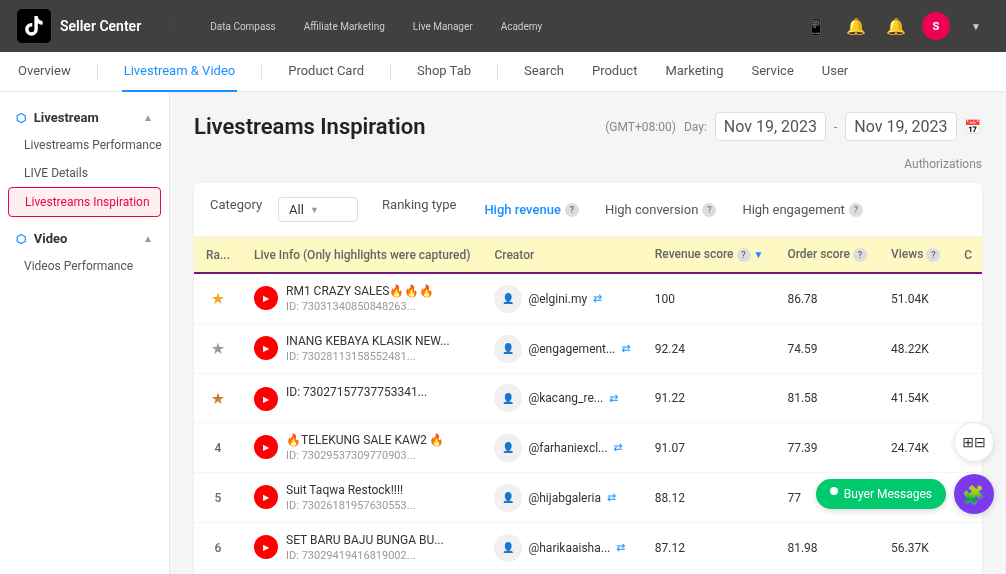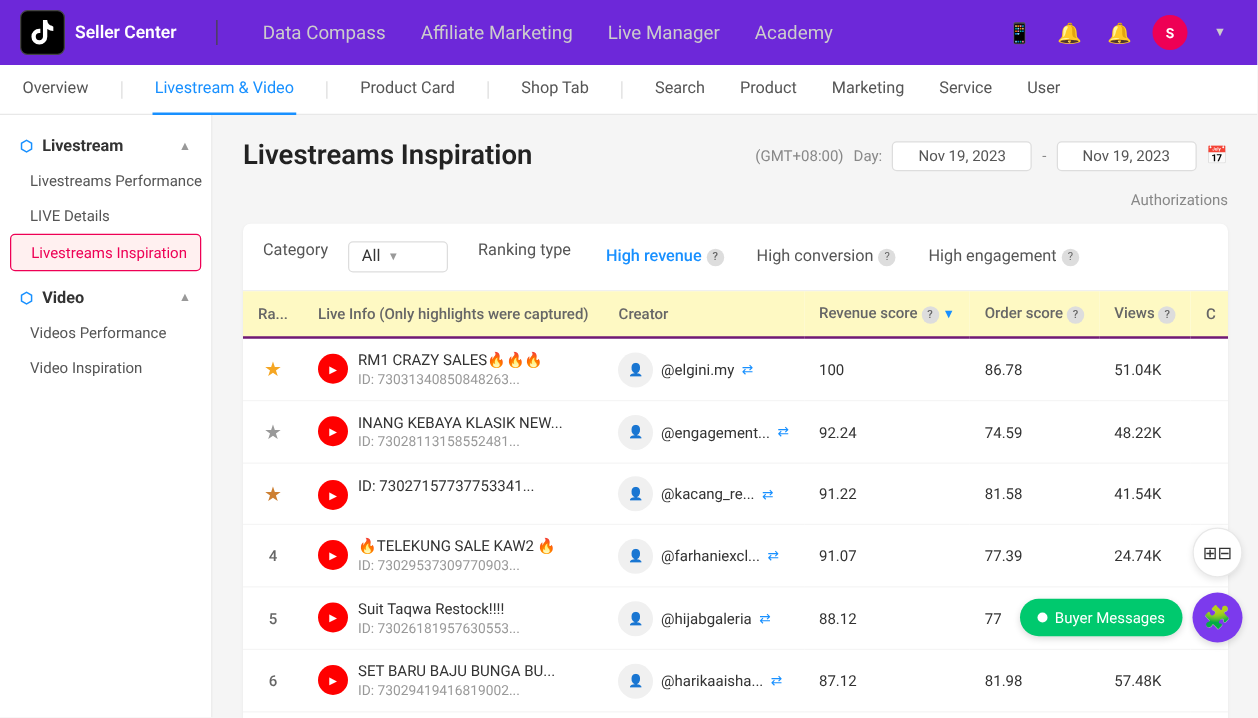--- a/index.html
+++ b/index.html
@@ -1,20 +1,20 @@
 <!DOCTYPE html>
 <html><head>
   <meta charset="utf-8">
   <style>
     * { margin: 0; padding: 0; box-sizing: border-box; }
     body { font-family: -apple-system, BlinkMacSystemFont, 'Segoe UI', Roboto, sans-serif; font-size: 13px; background: #f5f5f5; color: #333; width: 1006px; height: 574px; overflow: hidden; }
 
     
     .top-nav {
-      background: #6d28d9;
+      background: #404040;
       color: #fff;
       height: 52px;
       display: flex;
       align-items: center;
       padding: 0 16px;
       gap: 24px;
     }
     .logo-area {
       display: flex;
       align-items: center;
@@ -47,21 +47,21 @@
     .top-nav-items {
       display: flex;
       gap: 4px;
       flex: 1;
     }
     .top-nav-item {
       color: #ccc;
       padding: 6px 12px;
       border-radius: 4px;
       cursor: pointer;
-      font-size: 15px;
+      font-size: 10px;
       white-space: nowrap;
     }
     .top-nav-right {
       display: flex;
       align-items: center;
       gap: 12px;
     }
     .icon-btn {
       width: 28px;
       height: 28px;
@@ -184,22 +184,22 @@
       align-items: center;
       gap: 8px;
       font-size: 12px;
       color: #555;
     }
     .date-label { color: #888; }
     .date-input {
       background: #fff;
       border: 1px solid #ddd;
       border-radius: 4px;
-      padding: 4px 20px;
-      font-size: 12px;
+      padding: 4px 8px;
+      font-size: 16px;
       cursor: pointer;
     }
     .date-separator { color: #888; }
     .auth-link {
       font-size: 12px;
       color: #888;
       text-align: right;
       margin-bottom: 12px;
       cursor: pointer;
     }
@@ -379,21 +379,21 @@
       box-shadow: 0 2px 6px rgba(0,0,0,0.1);
       font-size: 18px;
     }
     .buyer-messages-btn {
       background: #00c96e;
       color: #fff;
       border: none;
       border-radius: 20px;
       padding: 8px 14px;
       display: flex;
-      align-items: center;
+      align-items: flex-start;
       gap: 6px;
       font-size: 12px;
       cursor: pointer;
       box-shadow: 0 2px 6px rgba(0,0,0,0.15);
       white-space: nowrap;
     }
     .buyer-dot {
       width: 8px;
       height: 8px;
       border-radius: 50%;
@@ -472,21 +472,20 @@
     <div class="sidebar-item active">Livestreams Inspiration</div>
 
     <div class="sidebar-section-header" style="margin-top:8px;">
       <span>
         <span style="color:#1890ff; margin-right:4px; font-size:12px;">⬡</span>
         <span>Video</span>
       </span>
       <span class="chevron">▲</span>
     </div>
     <div class="sidebar-item">Videos Performance</div>
-    <div class="sidebar-item">Video Inspiration</div>
   </div>
 
   <div class="content">
     <div class="page-header">
       <h1 class="page-title">Livestreams Inspiration</h1>
       <div class="date-controls">
         <span class="date-label">(GMT+08:00)</span>
         <span class="date-label">Day:</span>
         <div class="date-input">Nov 19, 2023</div>
         <span class="date-separator">-</span>
@@ -709,21 +708,21 @@
     </td>
     <td>
       <div class="creator-cell">
         <div class="creator-avatar">👤</div>
         <span class="creator-name">@harikaaisha...</span>
         <span class="link-icon">⇄</span>
       </div>
     </td>
     <td class="score-cell">87.12</td>
     <td class="score-cell">81.98</td>
-    <td class="score-cell">57.48K</td>
+    <td class="score-cell">56.37K</td>
     <td></td>
   </tr>
             <tr>
     <td>
       
     </td>
     <td>
       
     </td>
     <td>

